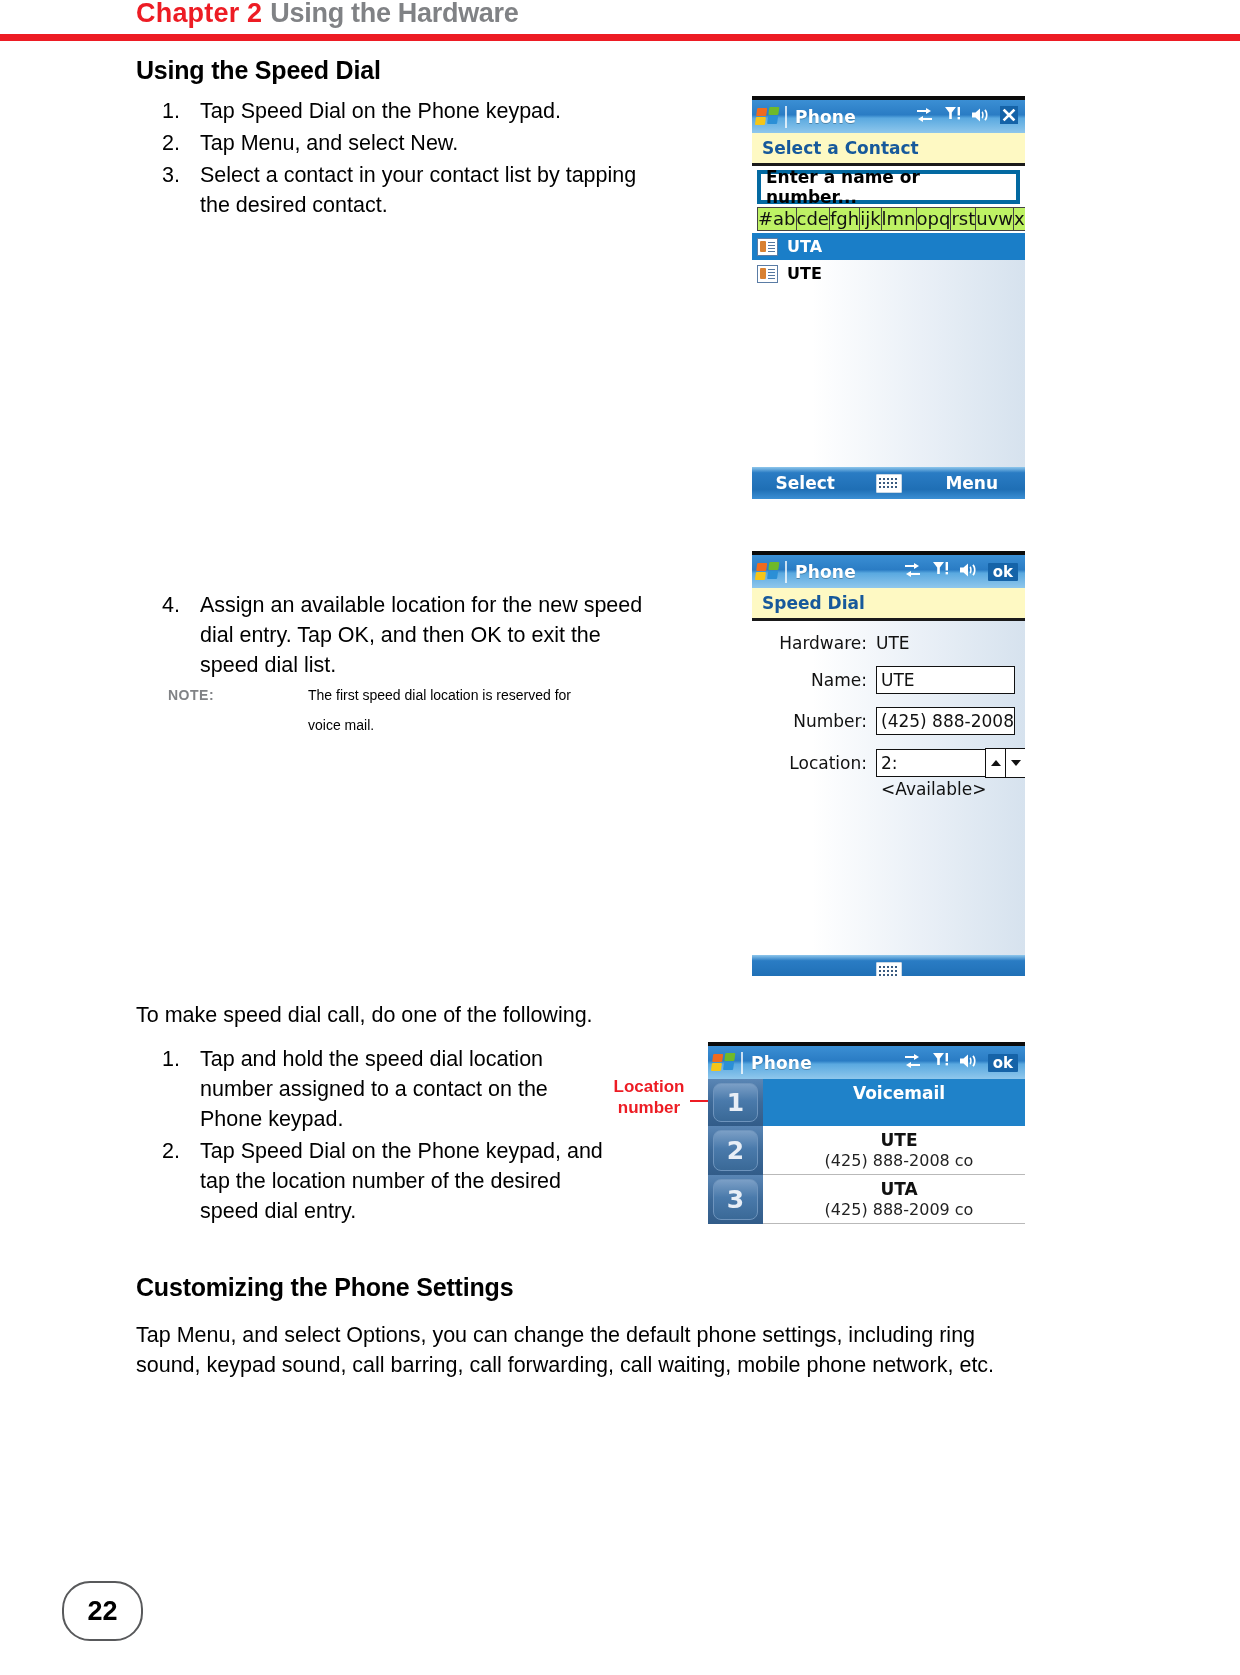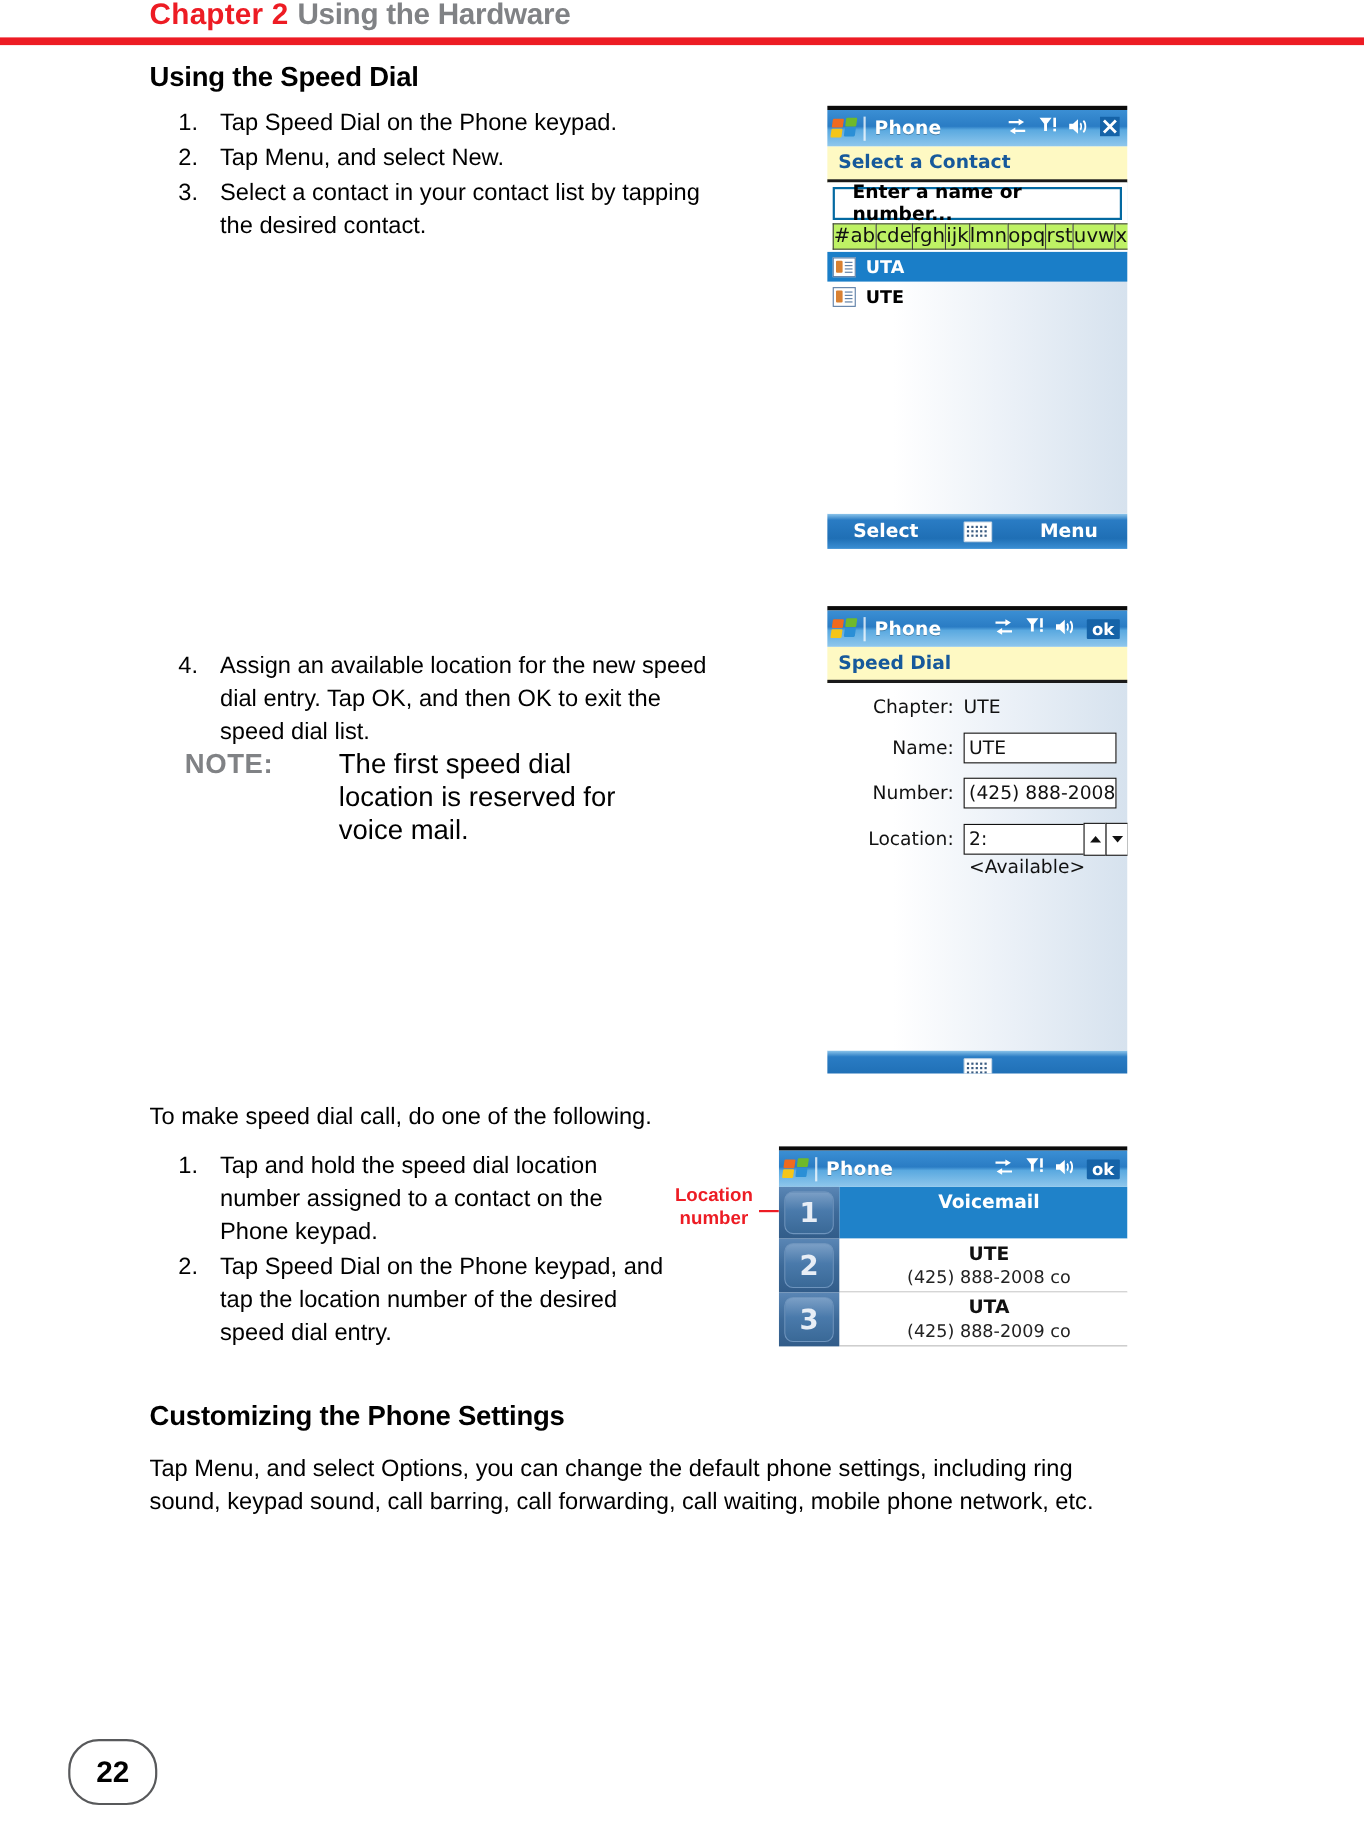--- a/index.html
+++ b/index.html
@@ -85,21 +85,21 @@
     position: absolute;
     left: 0;
     top: 0;
     width: 44px;
     text-align: right;
     font-size: 21.5px;
   }
 
   .note-block {
     position: absolute;
-    font-size: 25px;
+    font-size: 14px;
     line-height: 30px;
   }
   .note-label {
     position: absolute;
     left: 0;
     top: 0;
     font-weight: bold;
     color: #808285;
     letter-spacing: 0.5px;
   }
@@ -201,25 +201,25 @@
   .ppc-body {
     position: relative;
     background: linear-gradient(to right, #ffffff 0%, #ffffff 22%, #eaf0f7 62%, #d6e2ee 100%);
   }
 
   .search-row {
     padding: 4px 5px 3px 5px;
     background: #ffffff;
   }
   .search-box {
-    border: 2px solid #0369a1;
+    border: 4px solid #0369a1;
     height: 26px;
     display: flex;
     align-items: center;
-    padding-left: 16px;
+    padding-left: 5px;
     font-size: 17px;
     font-weight: bold;
     background: #fff;
     color: #000;
   }
   .alpha-row {
     display: flex;
     background: #ffffff;
     padding: 0 5px 2px 5px;
   }
@@ -604,21 +604,21 @@
             </g>
           </svg>
       </span>
       <span class="ic" style="background:#1563a8;color:#fff;font-size:15px;font-weight:bold;padding:1px 5px;line-height:16px;border-radius:1px;">ok</span>
     </span>
   </div>
   <div class="ppc-pagetitle">Speed Dial</div>
   <div class="ppc-body" style="height:334px;">
     <div class="form-area">
       <div class="form-row">
-        <span class="form-label">Chapter:</span>
+        <span class="form-label">Hardware:</span>
         <span class="form-value-plain">UTE</span>
       </div>
       <div class="form-row">
         <span class="form-label">Name:</span>
         <span class="form-input">UTE</span>
       </div>
       <div class="form-row">
         <span class="form-label">Number:</span>
         <span class="form-input">(425) 888-2008</span>
       </div>

